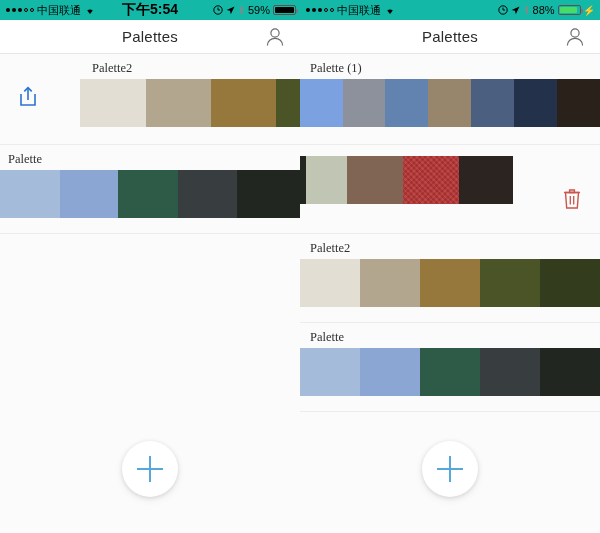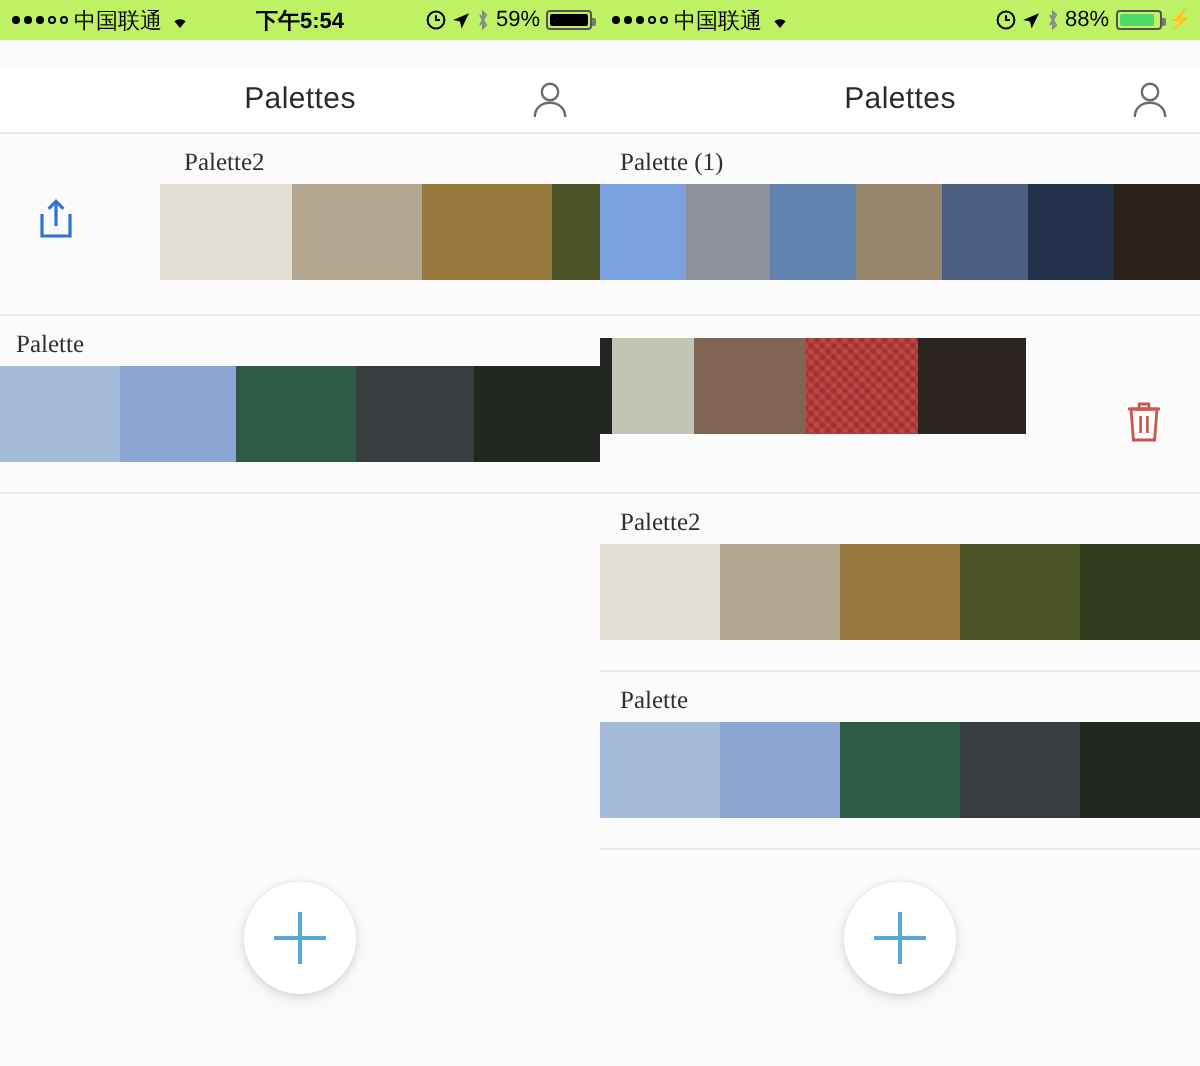--- a/index.html
+++ b/index.html
@@ -28,21 +28,21 @@
   }
 
   
   .statusbar {
     height: 20px;
     display: flex;
     align-items: center;
     font-size: 11px;
     font-weight: bold;
     color: #000;
-    background: #bef264;
+    background: #14b8a6;
     position: relative;
   }
   .sb-left {
     display: flex;
     align-items: center;
     gap: 3px;
     padding-left: 6px;
     white-space: nowrap;
   }
   .sb-dots {
@@ -63,21 +63,21 @@
     width: 2px;
     height: 2px;
   }
   .sb-carrier { font-size: 11px; font-weight: normal; }
   .sb-wifi { display: inline-block; width: 12px; height: 10px; position: relative; }
   .sb-wifi svg { display: block; }
   .sb-center {
     position: absolute;
     left: 0; right: 0;
     text-align: center;
-    font-size: 11px;
+    font-size: 14px;
     font-weight: bold;
   }
   .sb-right {
     margin-left: auto;
     display: flex;
     align-items: center;
     gap: 3px;
     padding-right: 4px;
     white-space: nowrap;
     font-size: 11px;
@@ -114,21 +114,20 @@
 
   
   .navbar {
     height: 33px;
     background: #ffffff;
     border-bottom: 1px solid #e6e6e6;
     display: flex;
     align-items: center;
     justify-content: center;
     position: relative;
-    margin-top: 13px;
   }
   .nav-title {
     font-size: 15px;
     color: #2b2b2b;
     letter-spacing: .2px;
   }
   .nav-profile {
     position: absolute;
     right: 14px;
     top: 50%;

